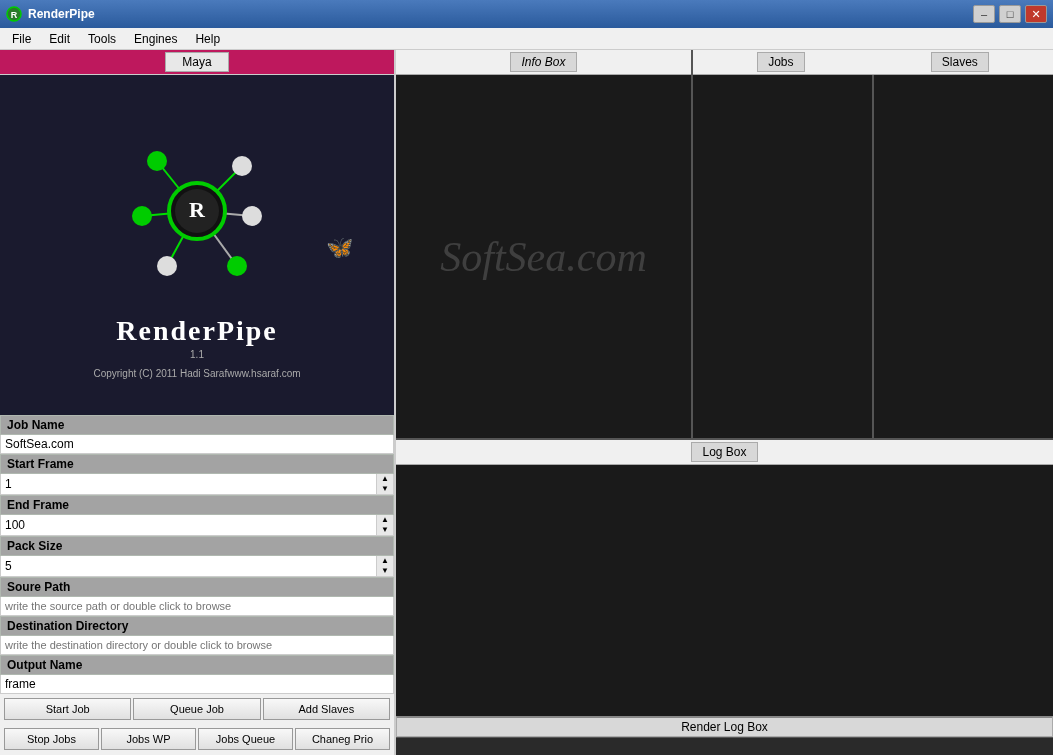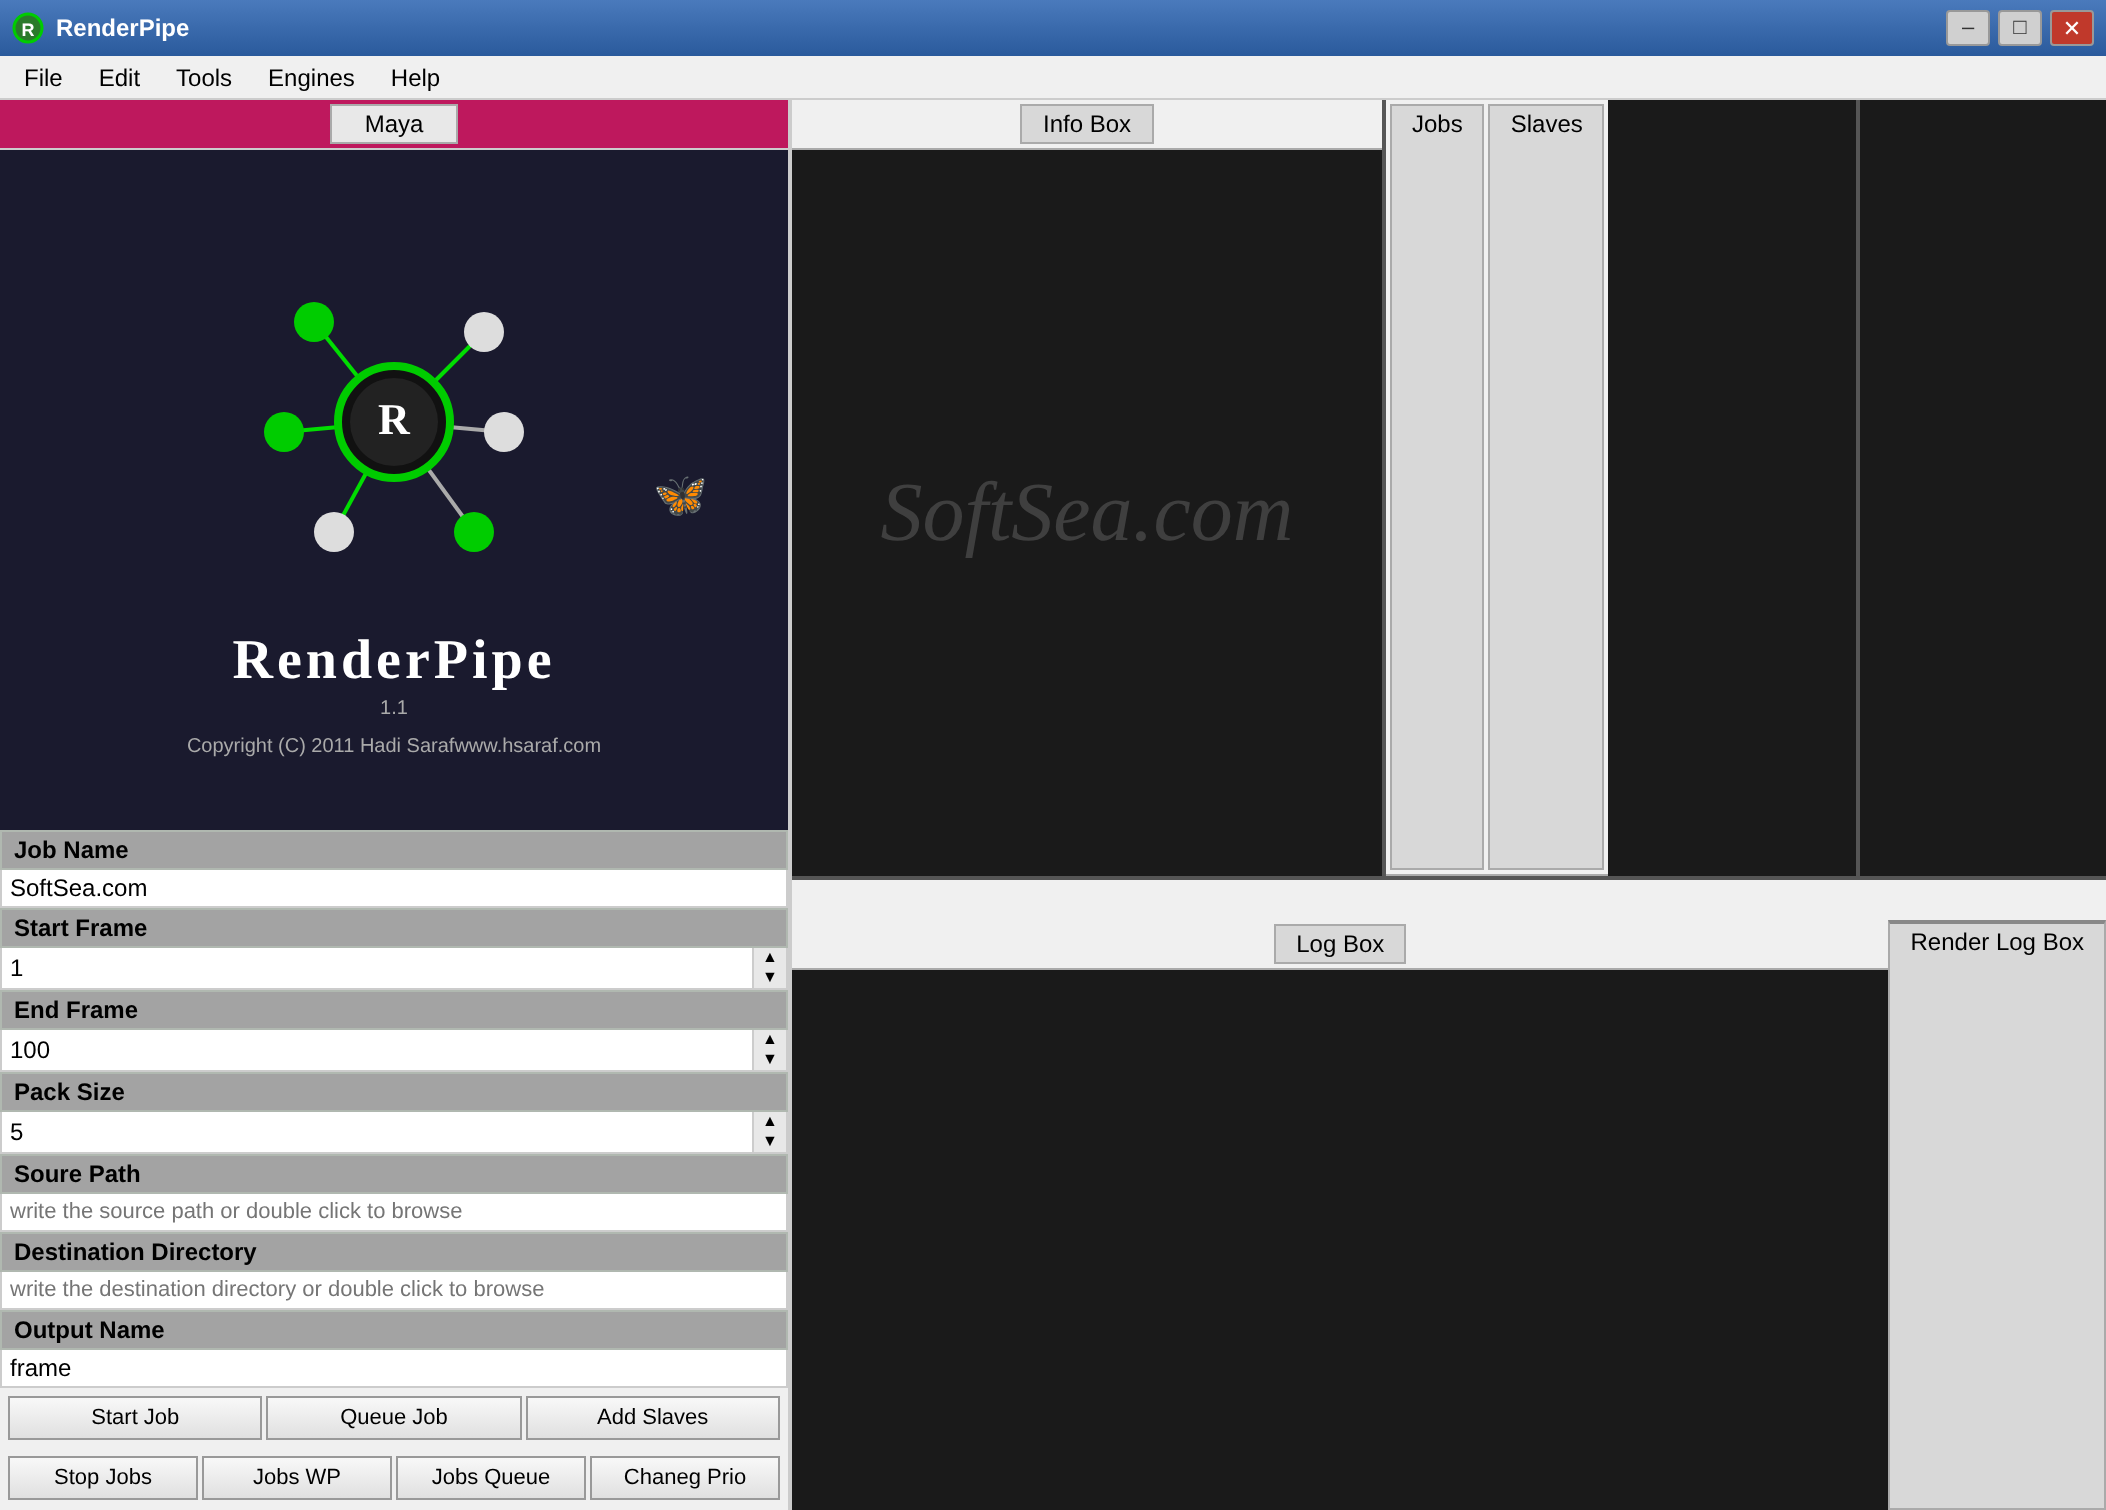--- a/index.html
+++ b/index.html
@@ -217,34 +217,35 @@
       text-align: center;
       display: inline-block;
       margin: 0 auto;
     }
     .panel-header-row {
       display: flex;
       justify-content: center;
       background: #f0f0f0;
       border-bottom: 1px solid #aaa;
       padding: 2px;
+      font-style: italic;
     }
     .dark-box {
       flex: 1;
       background: #1a1a1a;
       overflow-y: auto;
       position: relative;
     }
     .dark-box::-webkit-scrollbar { width: 14px; }
     .dark-box::-webkit-scrollbar-track { background: #2a2a2a; }
     .dark-box::-webkit-scrollbar-thumb { background: #888; border: 1px solid #555; }
     .jobs-slaves-area {
       width: 360px;
       display: flex;
-      flex-direction: row;
+      flex-direction: column;
     }
     .jobs-slaves-header {
       display: flex;
       background: #f0f0f0;
       border-bottom: 1px solid #aaa;
       padding: 2px;
       gap: 2px;
       justify-content: center;
     }
     .jobs-slaves-content {
@@ -258,22 +259,21 @@
       overflow-y: auto;
     }
     .slaves-col {
       flex: 1;
       background: #1a1a1a;
       overflow-y: auto;
     }
     .right-bottom {
       flex: 1;
       display: flex;
-      flex-direction: row;
-      margin-top: 20px;
+      flex-direction: column;
     }
     .log-box-area {
       flex: 1;
       display: flex;
       flex-direction: column;
     }
     .log-header-row {
       background: #f0f0f0;
       border-bottom: 1px solid #aaa;
       padding: 2px;

